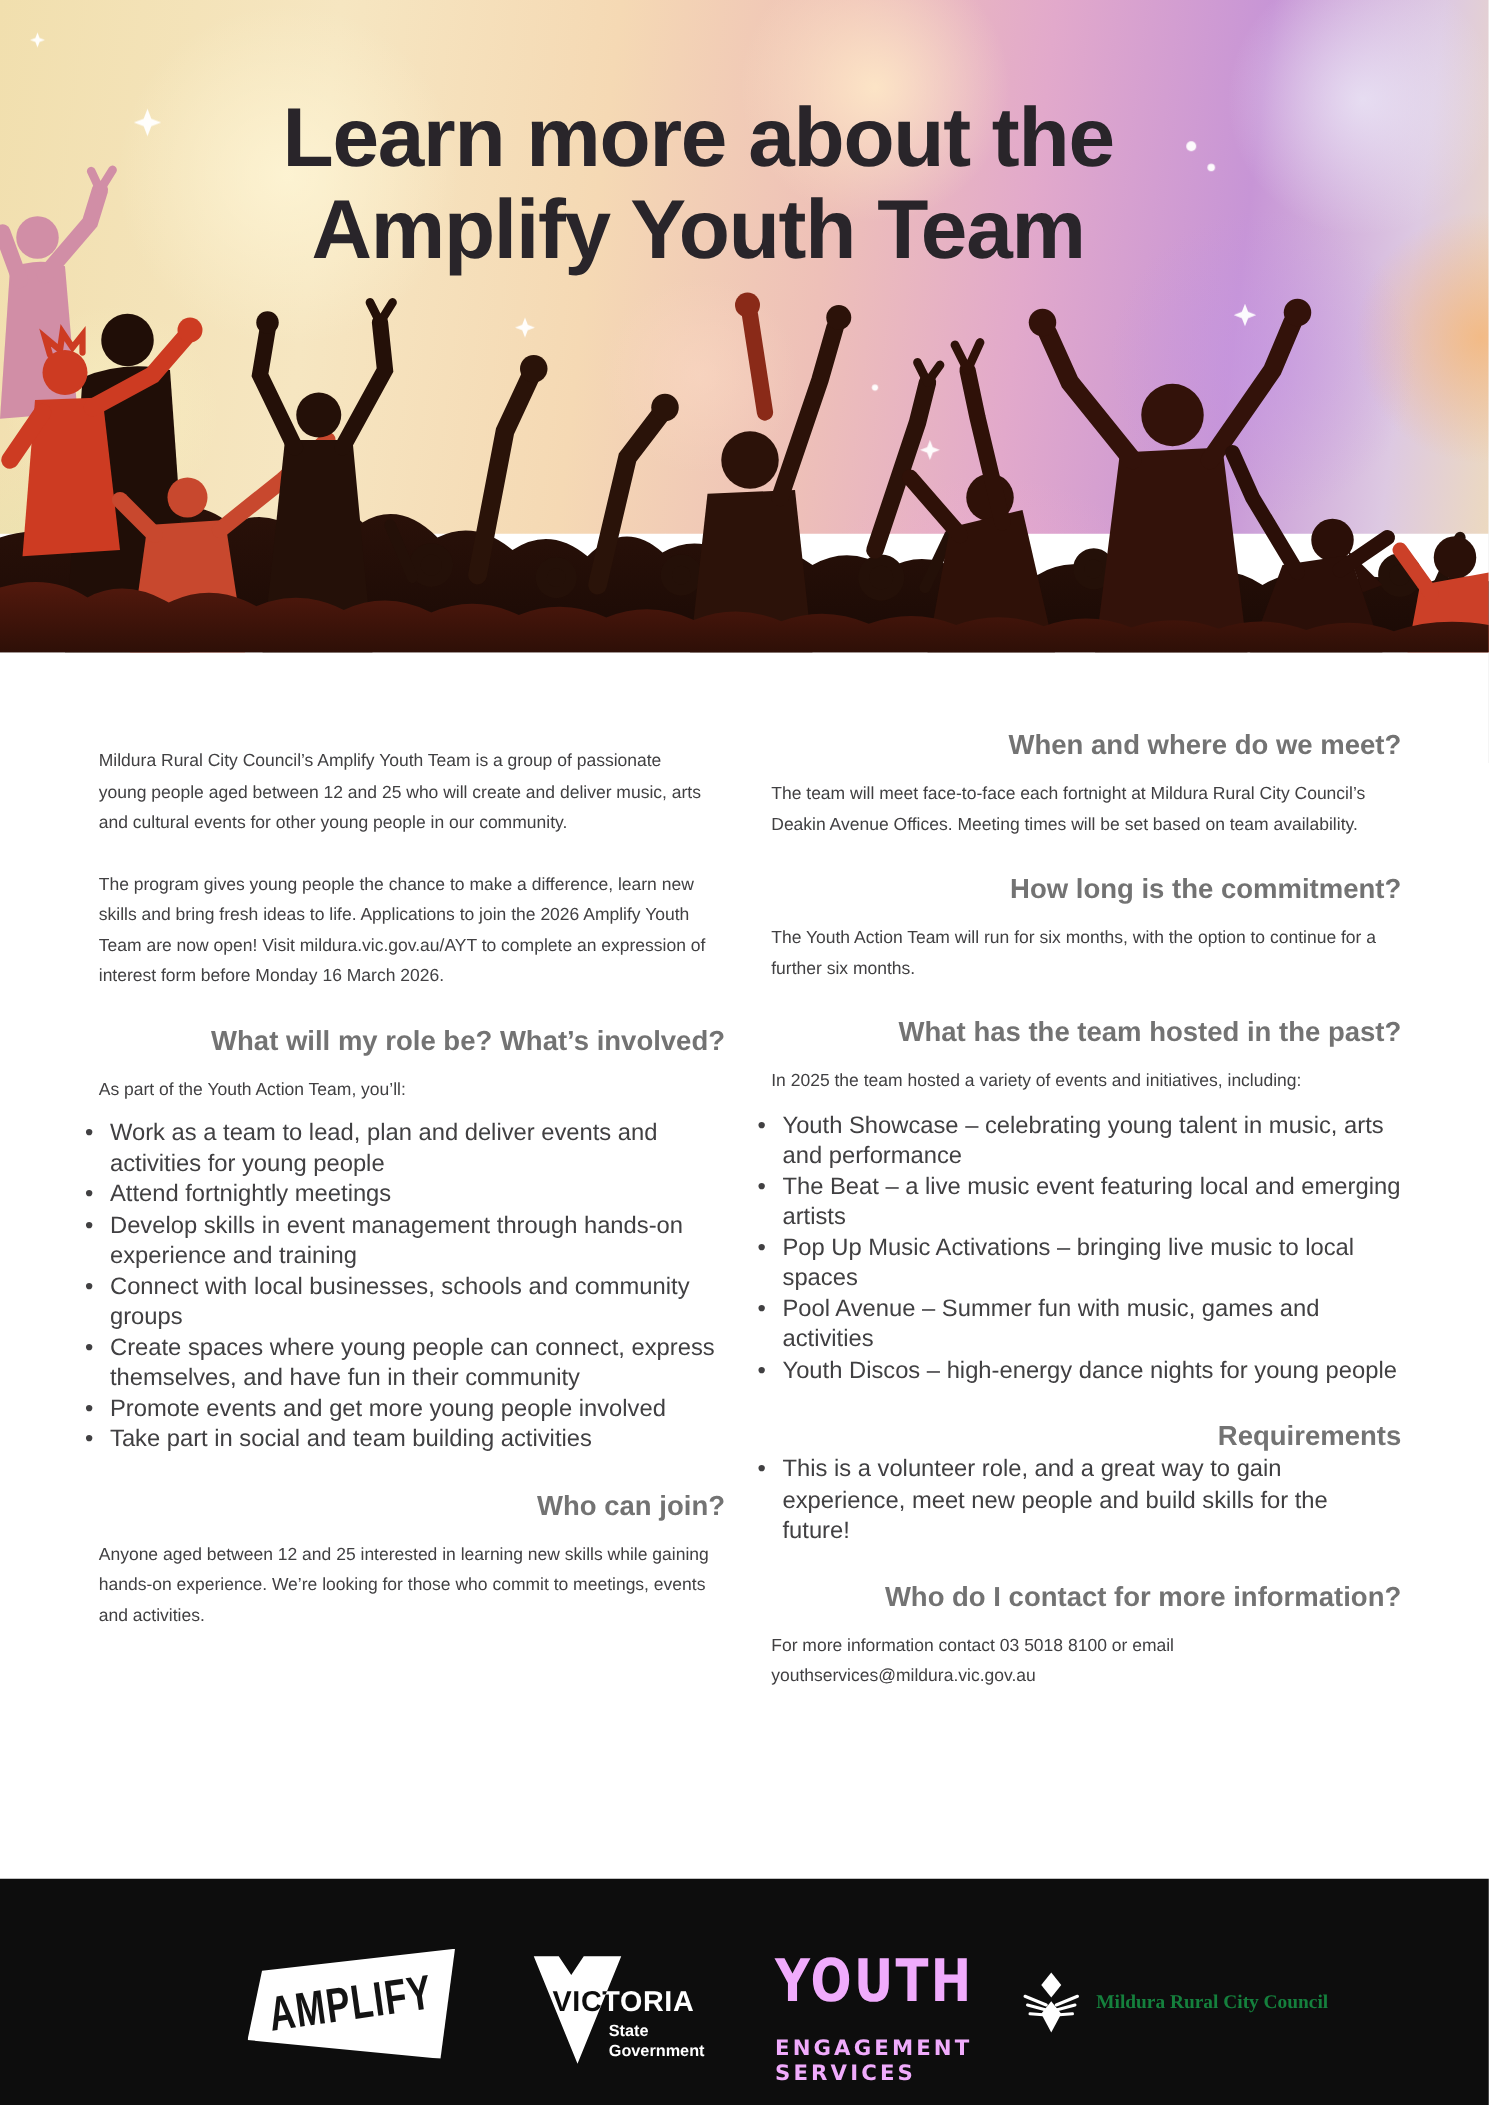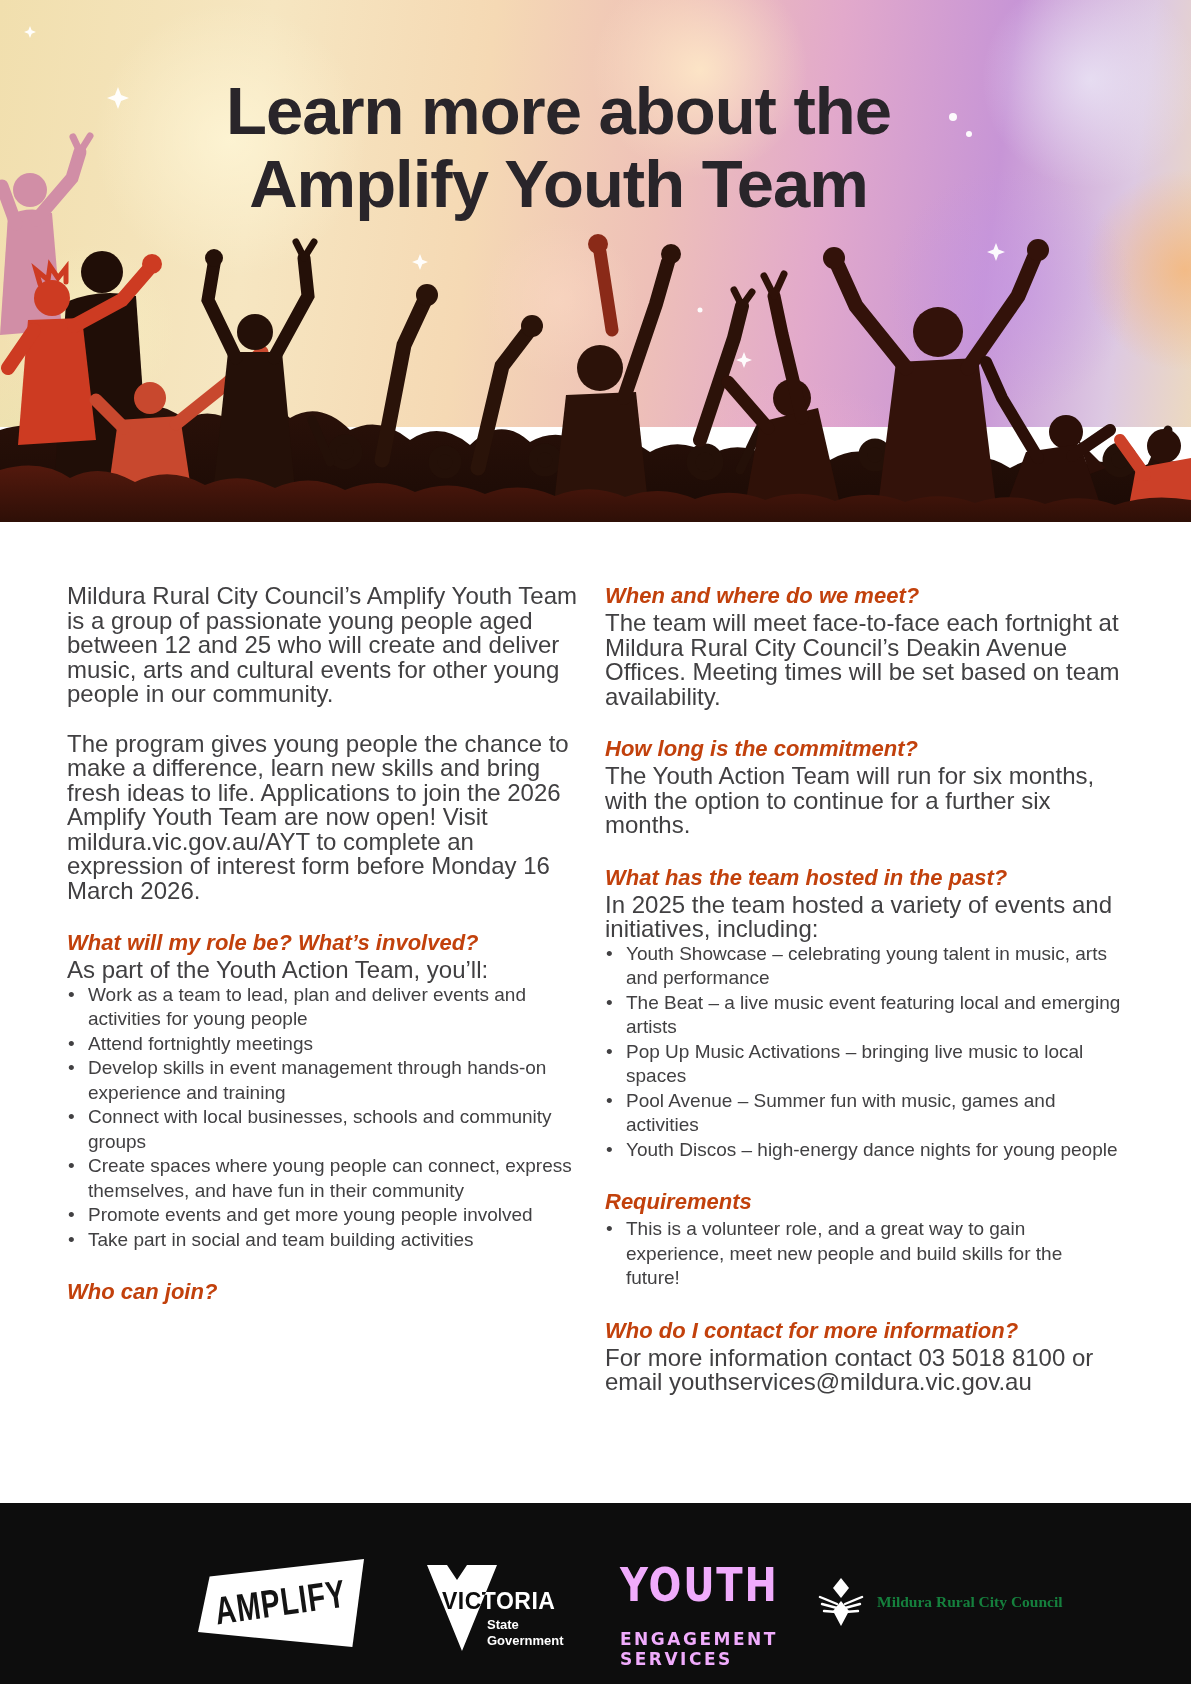--- a/index.html
+++ b/index.html
@@ -31,25 +31,25 @@
     font-weight:bold; font-size:67px; line-height:73px; letter-spacing:-1px;
     color:#29252a; margin:0;
   }
 
   
   .content { position:absolute; top:522px; left:0; width:1191px; height:981px; }
   .col { position:absolute; color:#414042; }
   .col-left  { left:67px;  top:62px; width:513px; }
   .col-right { left:605px; top:60px; width:516px; }
 
-  .col p { margin:0; font-size:24px; line-height:24.5px; }
+  .col p { margin:12px; font-size:14px; line-height:24.5px; }
   .col p.para + p.para { margin-top:25px; }
   .col h2 {
     margin:26px 0 1px 0; font-size:22px; line-height:28px;
-    font-weight:bold; font-style:italic; color:#c2410c;
+    font-weight:bold; color:#737373;text-align:right;
   }
   .col h2:first-child { margin-top:0; }
   .col ul { margin:0; padding:0; list-style:none; }
   .col li {
     position:relative; padding-left:21px;
     font-size:19px; line-height:24.5px;
   }
   .col li::before { content:"\2022"; position:absolute; left:1px; top:0; }
 
   
@@ -242,20 +242,21 @@
           <li>Work as a team to lead, plan and deliver events and activities for young people</li>
           <li>Attend fortnightly meetings</li>
           <li>Develop skills in event management through hands-on experience and training</li>
           <li>Connect with local businesses, schools and community groups</li>
           <li>Create spaces where young people can connect, express themselves, and have fun in their community</li>
           <li>Promote events and get more young people involved</li>
           <li>Take part in social and team building activities</li>
         </ul>
 
       <h2>Who can join?</h2>
+      <p>Anyone aged between 12 and 25 interested in learning new skills while gaining hands-on experience. We’re looking for those who commit to meetings, events and activities.</p>
     </section>
 
     <section class="col col-right">
       <h2>When and where do we meet?</h2>
       <p>The team will meet face-to-face each fortnight at Mildura Rural City Council’s Deakin Avenue Offices. Meeting times will be set based on team availability.</p>
 
       <h2>How long is the commitment?</h2>
       <p>The Youth Action Team will run for six months, with the option to continue for a further six months.</p>
 
       <h2>What has the team hosted in the past?</h2>

